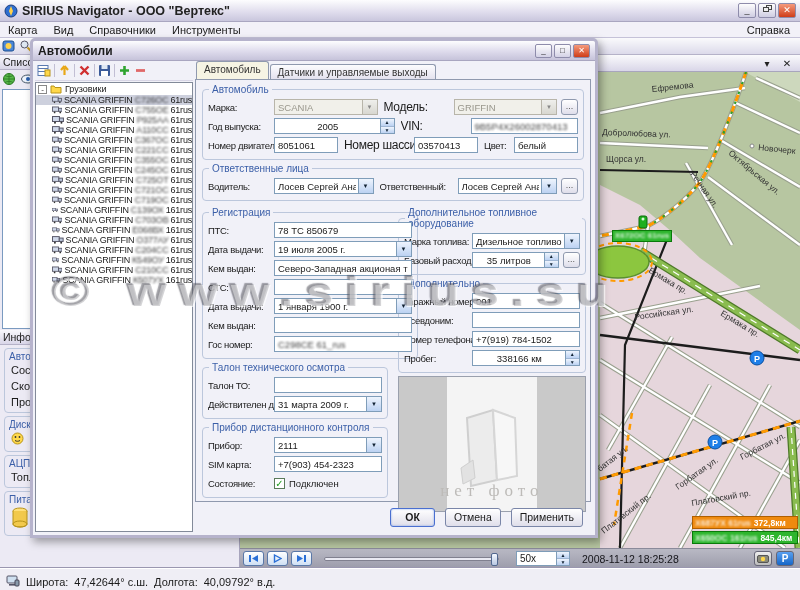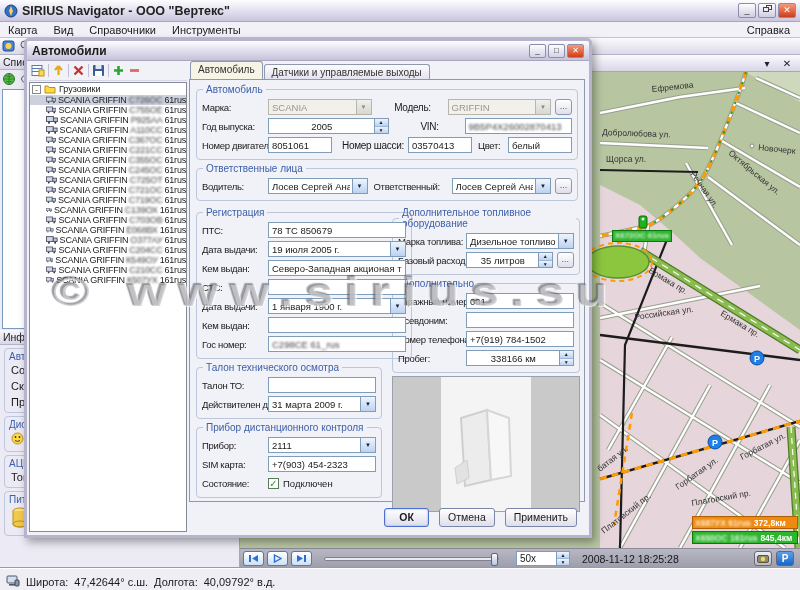--- a/index.html
+++ b/index.html
@@ -49,21 +49,21 @@
   .timetxt { margin-left:12px; font-size:10.5px; color:#15151a; }
   .pb-right { margin-left:auto; display:flex; gap:4px; padding-right:6px; }
   .pribtn { width:18px; height:15px; border:1px solid #667; border-radius:3px; display:flex; align-items:center; justify-content:center; }
   .pribtn.cam { background:linear-gradient(#eee,#bbb); }
   .pribtn.park { background:linear-gradient(#5aa0f0,#1767c8); color:#fff; font-weight:bold; font-size:10px; }
 
   
   .statusbar { position:absolute; left:0; top:568px; width:800px; height:26px; background:#efeef5; border-top:1px solid #fff; box-shadow:0 -1px 0 #9a97b0; z-index:5; display:flex; align-items:center; gap:6px; padding:0 6px; font-size:11px; }
 
   
-  .dialog { position:absolute; left:24px; top:38px; width:568px; height:500px; border:3px solid #b6b3cc; border-radius:5px 5px 0 0; background:#f1f1f8; z-index:10; box-shadow:3px 4px 8px rgba(0,0,0,.35); }
+  .dialog { position:absolute; left:30px; top:38px; width:568px; height:500px; border:3px solid #b6b3cc; border-radius:5px 5px 0 0; background:#f1f1f8; z-index:10; box-shadow:3px 4px 8px rgba(0,0,0,.35); }
   .dlg-title { height:20px; background:linear-gradient(#fdfdfe,#dedbec 55%,#c6c3da); border-bottom:1px solid #a9a6c0; display:flex; align-items:center; padding:0 5px; border-radius:3px 3px 0 0; }
   .dlg-title .t { font-weight:bold; font-size:12px; flex:1; }
   .dbtn { width:17px; height:14px; border:1px solid #8e8cab; border-radius:2px; background:linear-gradient(#fdfdfd,#d4d2e6); font-size:8px; line-height:11px; text-align:center; margin-left:2px; }
   .dbtn.close { background:linear-gradient(#f59a7c,#cf3d18); color:#fff; font-weight:bold; }
   .dlg-body { position:absolute; left:0; top:20px; right:0; bottom:0; }
   .left-col { position:absolute; left:2px; top:0; width:158px; bottom:3px; }
   .tree-toolbar { height:20px; display:flex; align-items:center; gap:3px; padding:1px 2px; border-bottom:1px solid #d8d6e6; }
   .tb-sep { width:1px; height:13px; background:#c2bfd4; }
   .tree { position:absolute; left:0; top:21px; right:0; bottom:0; background:#fff; border:1px solid #828a99; overflow:hidden; font-size:9px; }
   .tree-root-row { display:flex; align-items:center; gap:3px; height:12px; padding-left:2px; }
@@ -73,21 +73,21 @@
   .tn { letter-spacing:-0.2px; }
   .right-col { position:absolute; left:162px; right:4px; top:0; bottom:3px; }
   .tabs { display:flex; height:18px; align-items:flex-end; gap:1px; padding-left:1px; }
   .tab { border:1px solid #8f99ae; border-bottom:none; border-radius:3px 3px 0 0; padding:2px 7px 1px; font-size:10px; background:linear-gradient(#fcfcfe,#e4e2ee); color:#333; }
   .tab.active { background:#f6f4e4; height:18px; position:relative; z-index:2; }
   .tab-panel { position:absolute; left:0; right:0; top:18px; bottom:30px; border:1px solid #8f99ae; background:#f1f1f8; padding:1px; }
   fieldset { border:1px solid #bcc7dc; border-radius:4px; margin:3px 5px; padding:1px 3px 3px; }
   legend { color:#3b5fa8; font-size:10px; padding:0 3px; margin-left:3px; }
   .frow { display:flex; align-items:center; margin:3px 2px; height:16px; }
   .flabel { width:66px; flex-shrink:0; font-size:9.5px; letter-spacing:-0.3px; white-space:nowrap; overflow:hidden; }
-  .w62{width:62px;flex:none;} .w94{width:94px;flex:none;} .w54{width:54px;flex:none;} .w30{width:30px;flex:none;font-size:9.5px;} .w70{width:70px;flex:none;font-size:10px;letter-spacing:-0.3px;text-align:center;} .w78{width:78px;flex:none;font-size:9.5px;letter-spacing:-0.3px;} .ml6{margin-left:6px;}
+  .w62{width:62px;flex:none;} .w94{width:94px;flex:none;} .w54{width:54px;flex:none;} .w30{width:30px;flex:none;font-size:9.5px;} .w70{width:70px;flex:none;font-size:12px;letter-spacing:-0.3px;} .w78{width:78px;flex:none;font-size:9.5px;letter-spacing:-0.3px;} .ml6{margin-left:6px;}
   .txt { position:relative; border:1px solid #7f9db9; background:#fff; height:16px; flex:1; font-size:9.5px; padding:0 3px; display:flex; align-items:center; white-space:nowrap; overflow:hidden; }
   .txt .val { overflow:hidden; white-space:nowrap; }
   .combo { padding-right:17px; }
   .drop { position:absolute; right:0; top:0; bottom:0; width:15px; background:linear-gradient(#eef4fd,#bcd2f2); border-left:1px solid #7f9db9; display:flex; align-items:center; justify-content:center; font-size:6px; color:#123; }
   .spin { padding-right:16px;justify-content:center; }
   .spinner { position:absolute; right:0; top:0; bottom:0; width:14px; border-left:1px solid #7f9db9; display:flex; flex-direction:column; }
   .spinner span { flex:1; background:linear-gradient(#eef4fd,#bcd2f2); font-size:5px; line-height:6px; text-align:center; color:#123; border-bottom:1px solid #9fb6d4; }
   .spinner span:last-child { border-bottom:none; }
   .disabled { background:#f1f0ea; color:#99978c; border-color:#b8b5aa; }
   .disabled .drop { background:linear-gradient(#efefec,#d8d7d0); border-left-color:#b8b5aa; color:#888; }
@@ -837,20 +837,21 @@
                     </span>
                   </span>
                 </div>
             </fieldset>
             <div class="photo">
               <svg width="78" height="92" viewBox="0 0 78 92">
                   <path d="M14 20 L40 12 L44 82 L18 88 Z" fill="#ececec" stroke="#cfcfcf" stroke-width="2"></path>
                   <path d="M40 12 L62 20 L64 78 L44 82 Z" fill="#f7f7f7" stroke="#d6d6d6" stroke-width="2"></path>
                   <path d="M8 70 L20 62 L22 80 L10 86 Z" fill="#e2e2e2" stroke="#cfcfcf"></path>
                 </svg>
+              <div class="nophoto">нет  фото</div>
             </div>
           </div>
         </div>
       </div>
       <div class="btn-row">
         <span class="xpbtn focus">ОК</span>
         <span class="xpbtn">Отмена</span>
         <span class="xpbtn">Применить</span>
       </div>
     </div>

